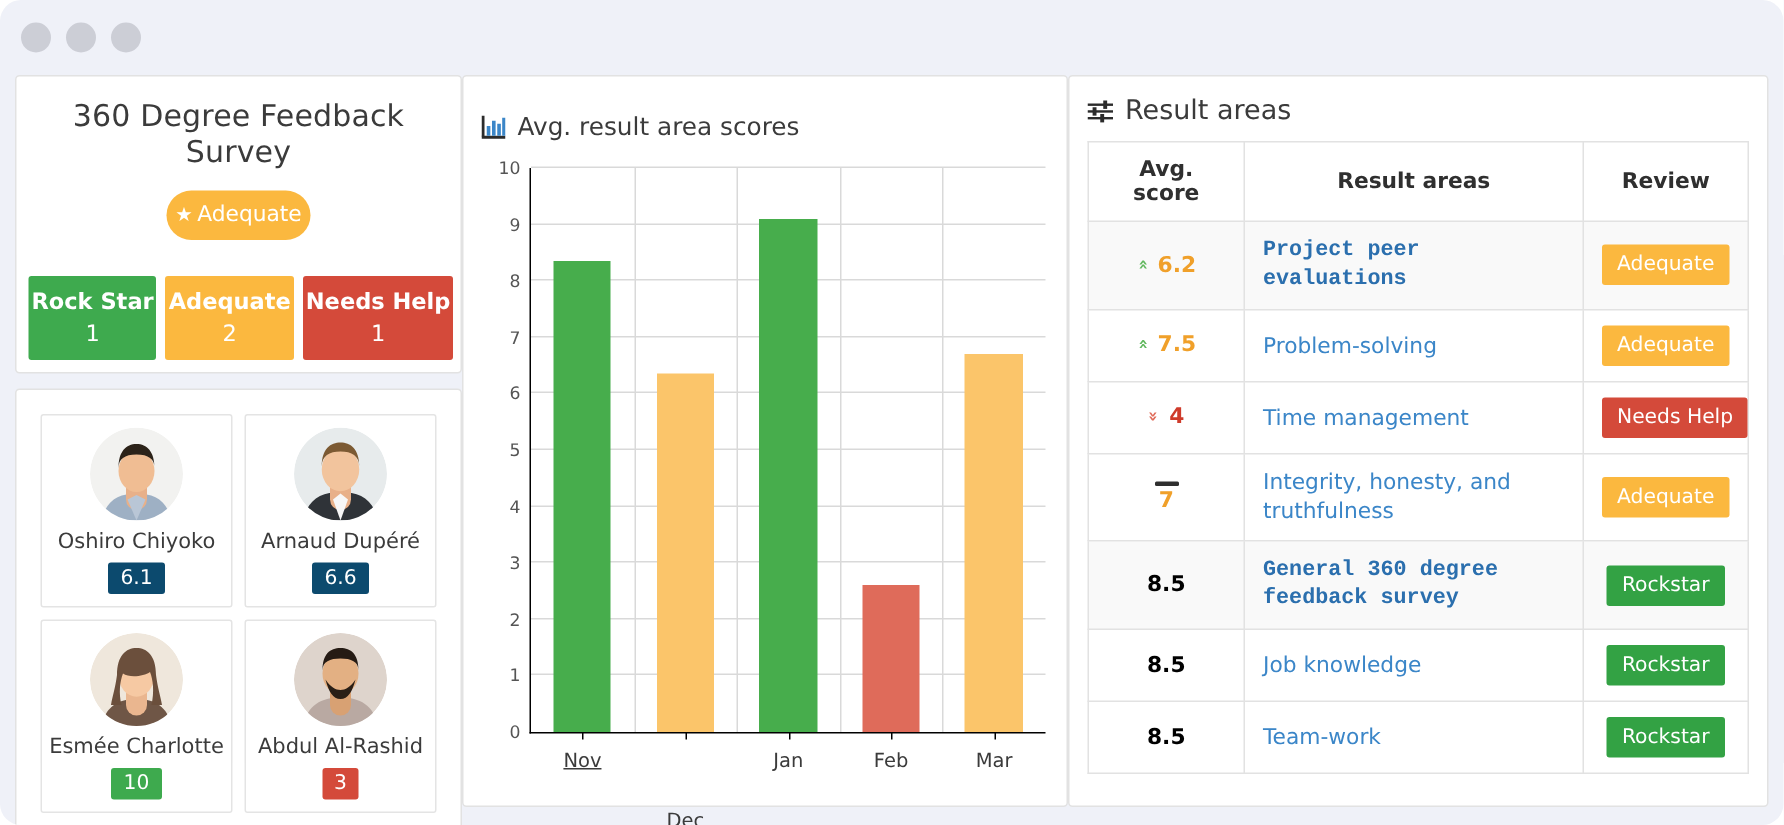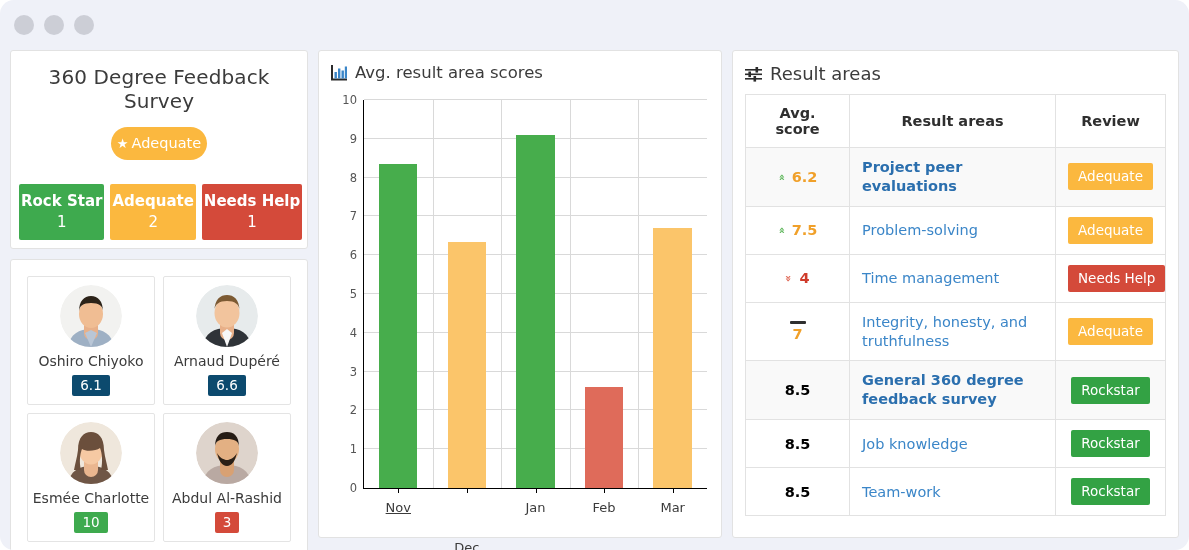--- a/index.html
+++ b/index.html
@@ -14,21 +14,21 @@
     width: 1189px; height: 550px;
     background: #eff1f8;
     border-radius: 14px;
     overflow: hidden;
   }
   
   #titlebar { height: 50px; display: flex; align-items: center; padding-left: 14px; gap: 10px; }
   .dot { width: 20px; height: 20px; border-radius: 50%; background: #ccced6; }
 
   
-  #content { display: flex; gap: 10px; padding: 0 10px 12px 10px; height: 500px; }
+  #content { display: flex; padding: 0 10px 12px 10px; height: 500px; }
 
   .panel {
     background: #ffffff;
     border: 1px solid #e2e2e2;
     border-radius: 3px;
   }
 
   
   #col-left { width: 298px; display: flex; flex-direction: column; gap: 10px; }
 
@@ -75,21 +75,21 @@
   .person-score {
     font-size: 13.5px; color: #fff; border-radius: 2px;
     padding: 2px 8px 3px 8px; min-width: 24px; text-align: center;
   }
   .bg-green  { background: #3eaa4e; }
   .bg-orange { background: #0c4a6e; }
   .bg-red    { background: #d44a3a; }
 
   
   #col-mid { width: 404px; display: flex; flex-direction: column; }
-  #chart-card { flex: 1; padding: 12px 12px 8px 12px; display: flex; flex-direction: column; }
+  #chart-card { flex: 1; padding: 24px 12px 8px 12px; display: flex; flex-direction: column; }
   .card-title {
     font-size: 16.5px; color: #3b3b3b; display: flex; align-items: center;
     gap: 8px; margin-bottom: 10px; font-weight: 400;
   }
   #chart-wrap { position: relative; flex: 1; }
   #plot {
     position: absolute; left: 32px; right: 2px; top: 8px; bottom: 40px;
     border-left: 1px solid #000; border-bottom: 1px solid #000;
   }
   .gridline-h { position: absolute; left: 0; right: 0; height: 1px; background: #d9d9d9; }
@@ -119,21 +119,21 @@
   th.col-area { text-align: left; }
   .col-score { width: 104px; }
   .col-review { width: 110px; }
   td.cell-score { text-align: center; font-size: 14.5px; font-weight: bold; }
   td.cell-review { text-align: center; padding: 8px 10px; }
   .area-link {
     font-size: 14.5px; color: #3b86c8; text-decoration: none; cursor: pointer;
     line-height: 1.3; display: inline-block;
   }
   tr.hl { background: #f9f9f9; }
-  tr.hl .area-link { font-weight: bold; color: #2b6fae; }
+  tr.hl .area-link { font-weight: bold; color: #2b6fae; font-family: Liberation Mono, monospace; }
   .score-orange { color: #f0a02a; }
   .score-red    { color: #cf3b2b; }
   .score-green  { color: #000000; }
   .trend { display: inline-block; margin-right: 2px; font-size: 11px; vertical-align: 1px; }
   .trend-up { color: #61b85e; }
   .trend-down { color: #e06b59; }
   .flat-wrap { display: inline-block; position: relative; }
   .flat-bar {
     display: block; width: 16px; height: 2.5px; background: #2f2f2f;
     margin: 0 auto 2px auto; border-radius: 1px;

